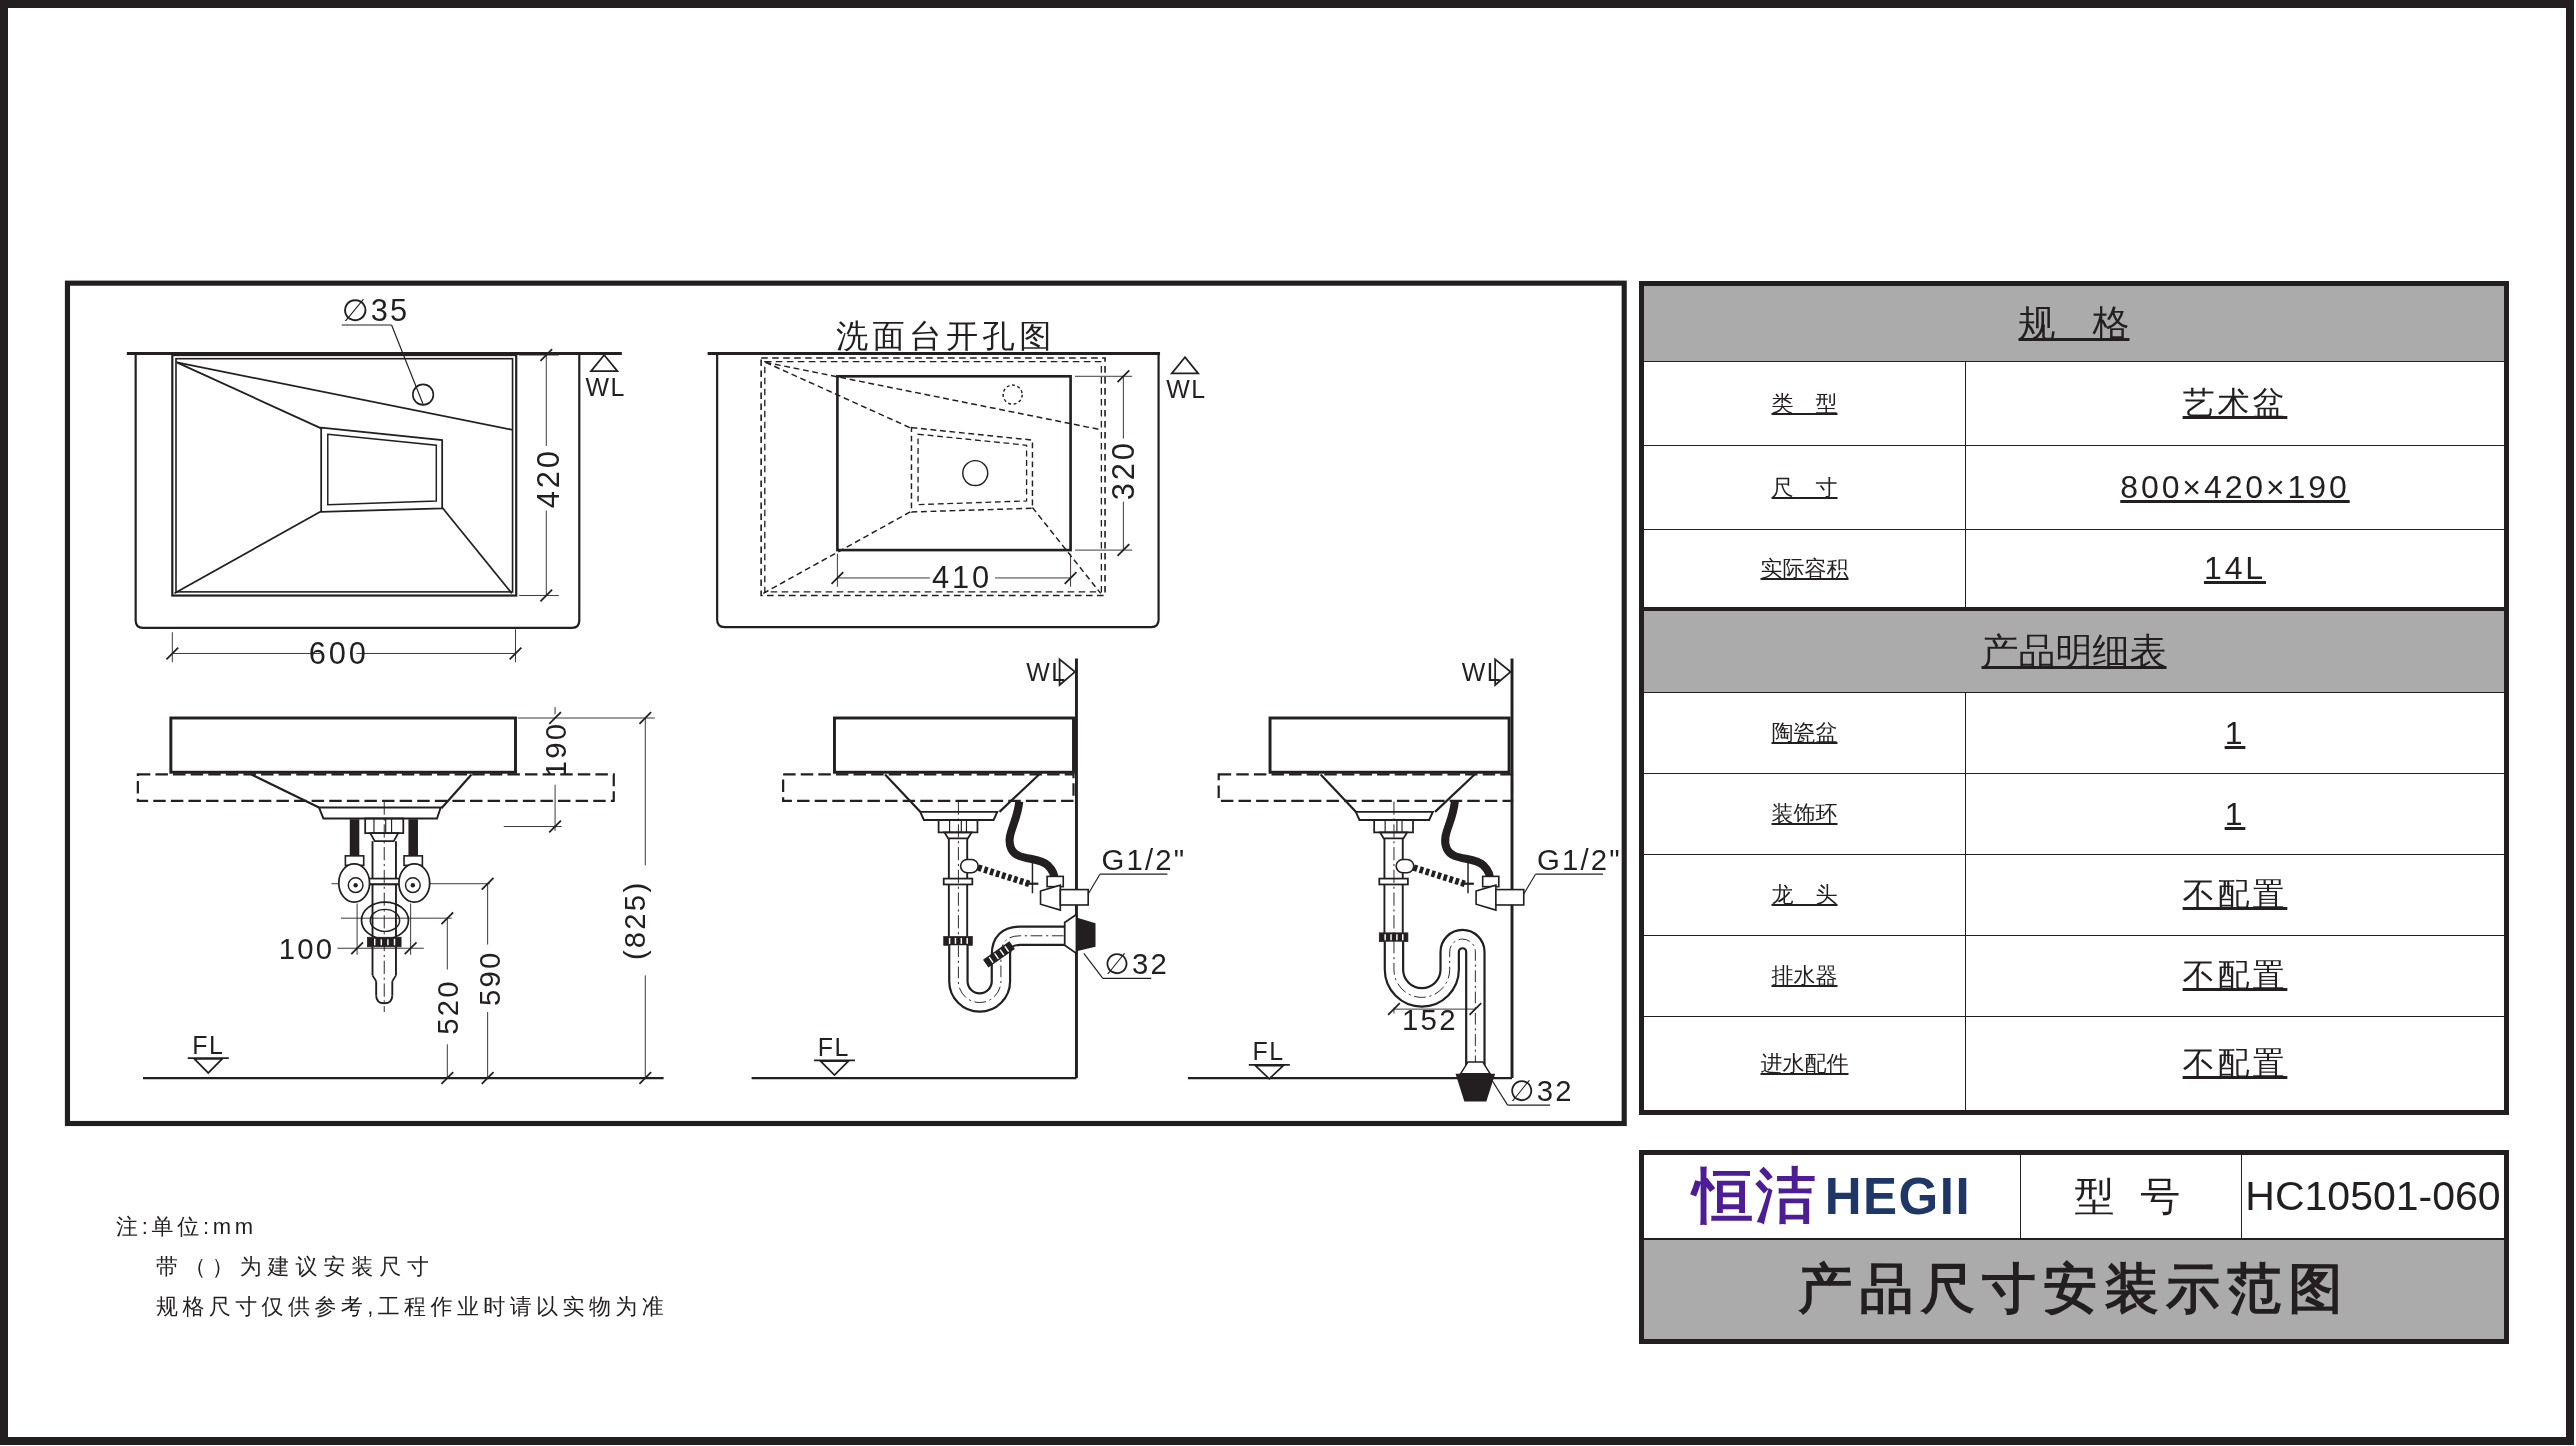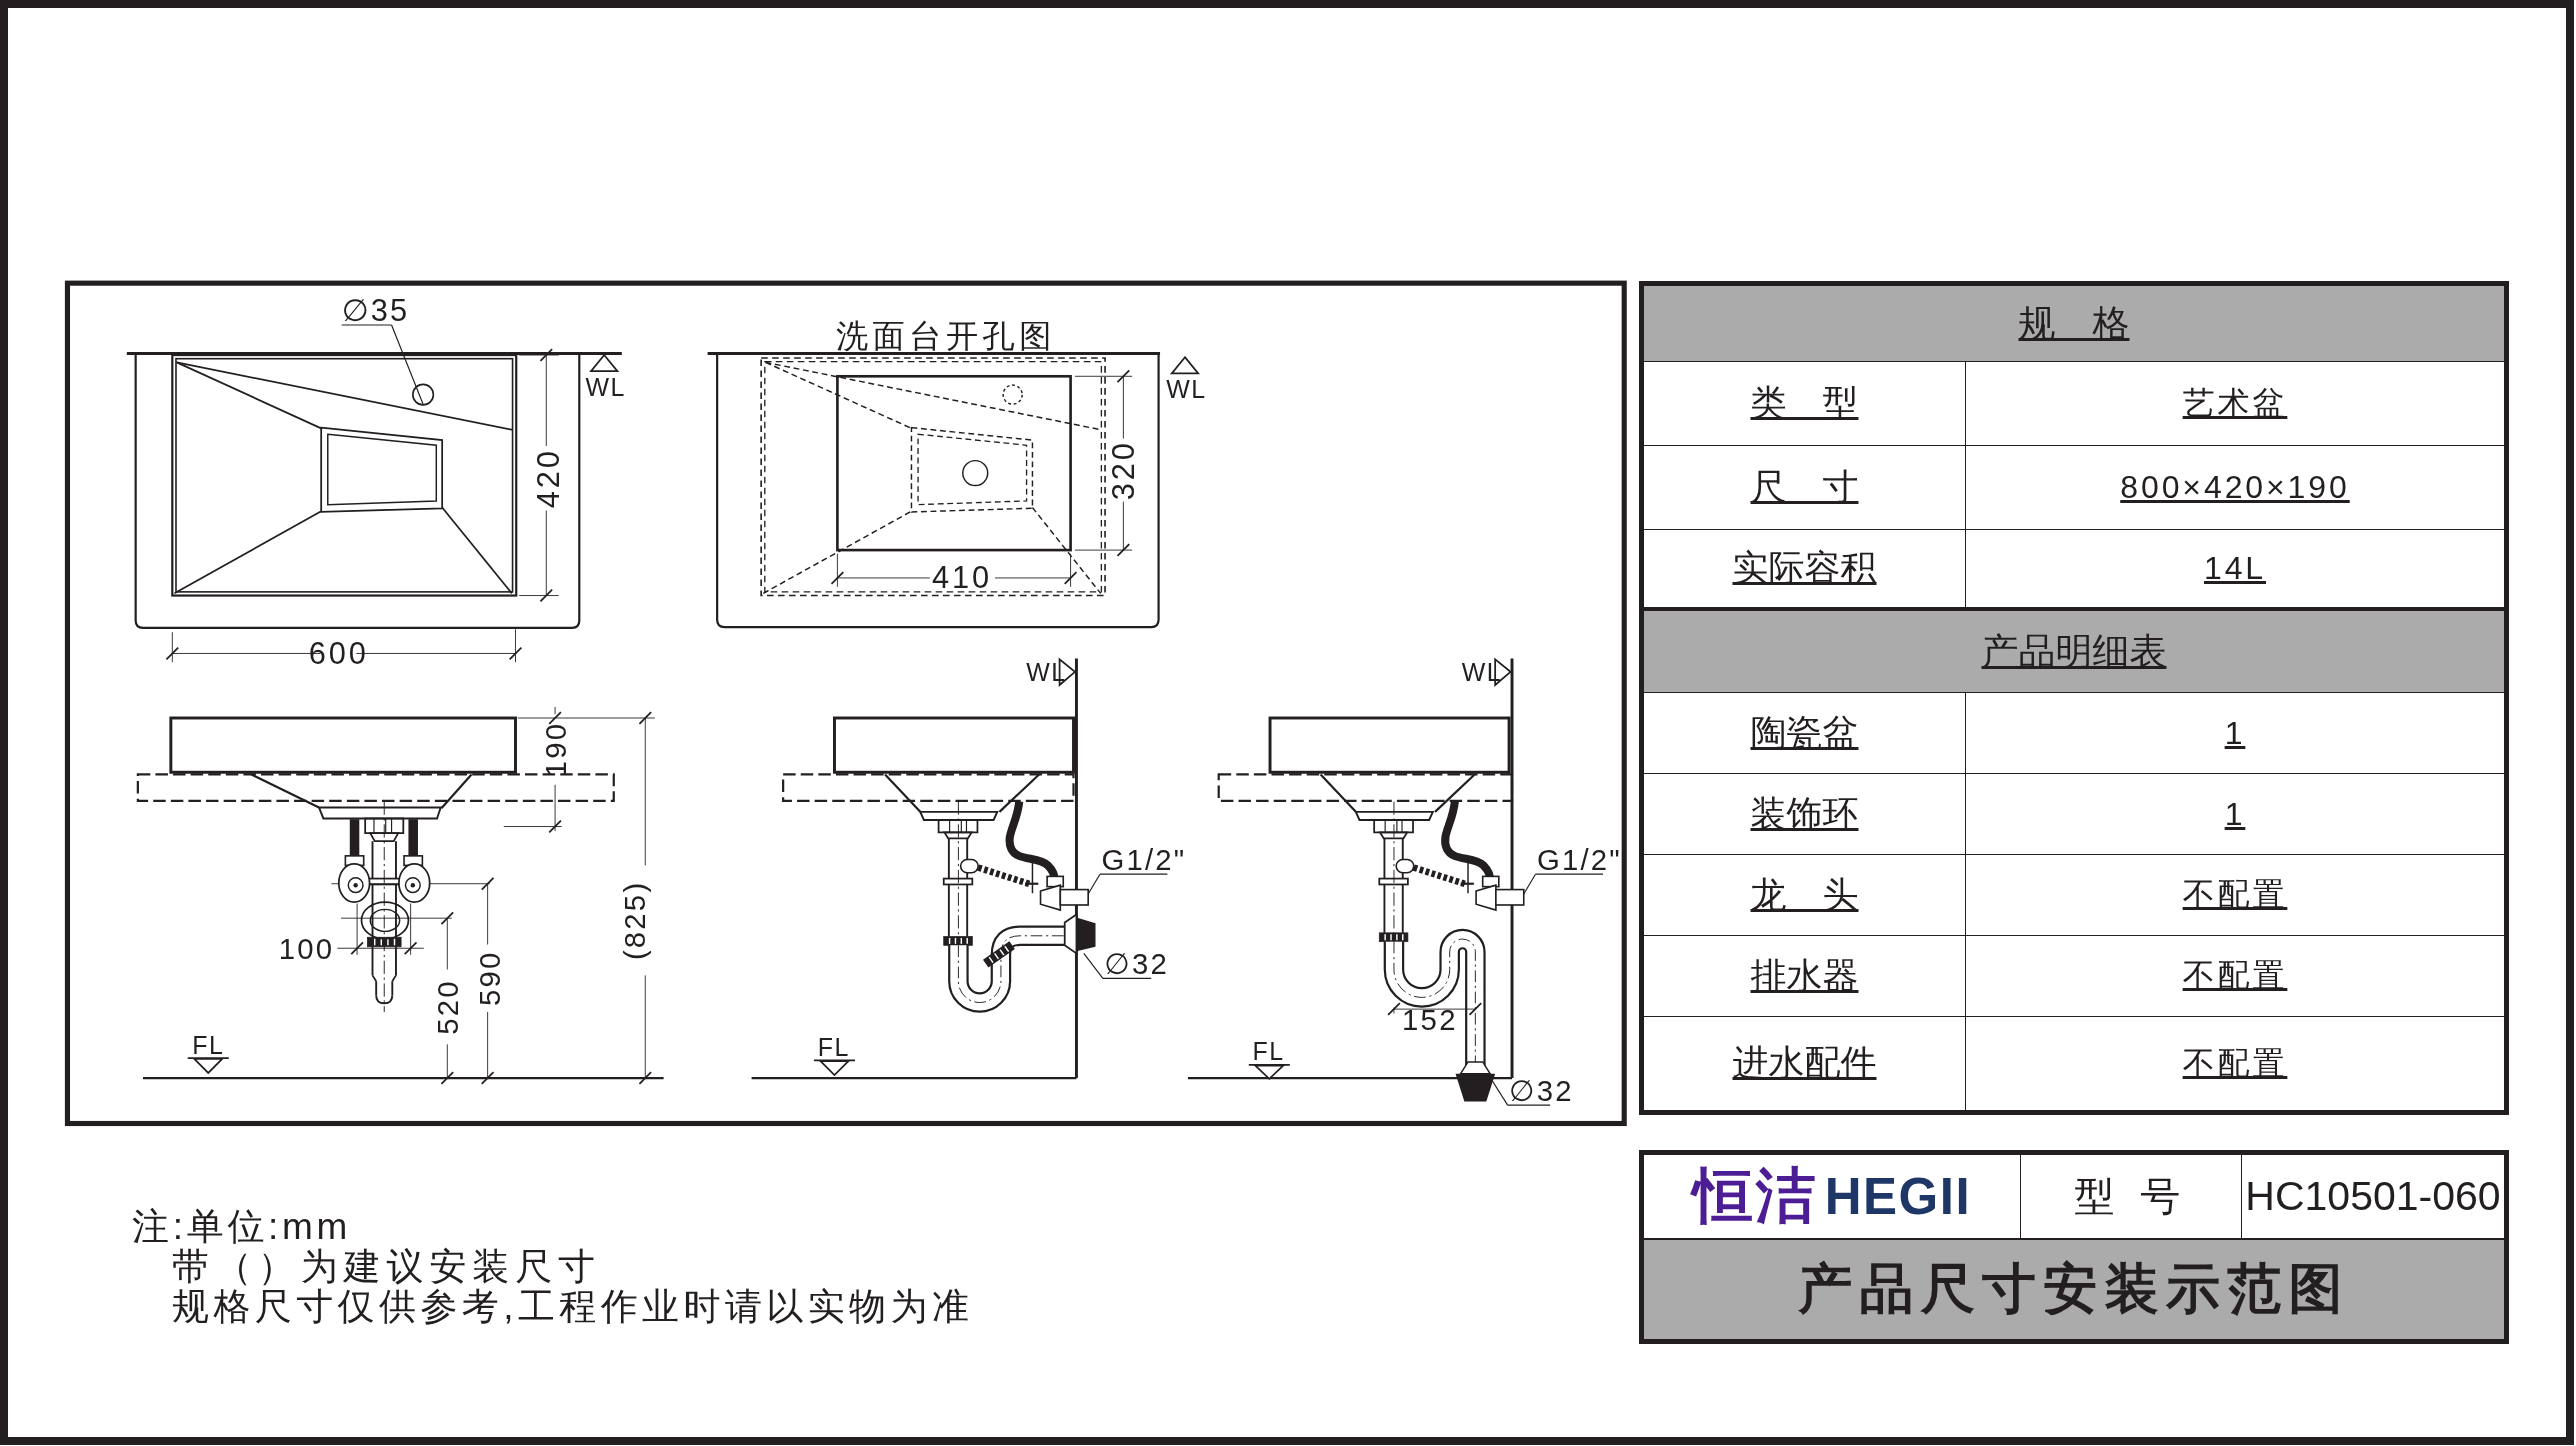--- a/index.html
+++ b/index.html
@@ -1,33 +1,33 @@
 <!DOCTYPE html>
 <html style="font-size:11.7px"><head>
 <meta charset="utf-8">
 <style>
   html,body{margin:0;padding:0;background:#fff;}
   .page{position:relative;width:2576px;height:1447px;background:#fff;font-family:"Liberation Sans","DejaVu Sans",sans-serif;color:#231f20;overflow:hidden;}
   .page-border{position:absolute;left:0;top:0;width:2558px;height:1429px;border:8.8px solid #231f20;}
   svg text{fill:#231f20;}
   .tbl{position:absolute;left:1639px;top:281px;width:870px;height:834px;border:5.9px solid #231f20;box-sizing:border-box;display:flex;flex-direction:column;text-decoration:underline;}
   .trow{display:flex;align-items:center;box-sizing:border-box;}
-  .trow .lbl{width:322px;display:flex;align-items:center;justify-content:center;font-size:36px;box-sizing:border-box;height:100%;}
+  .trow .lbl{width:322px;display:flex;align-items:center;justify-content:center;font-size:22px;box-sizing:border-box;height:100%;}
   .trow .val{flex:1;display:flex;align-items:center;justify-content:center;font-size:32px;letter-spacing:2.9px;height:100%;}
   .trow.hdr{background:#ababab;justify-content:center;font-size:37px;}
   .divline{border-right:1.5px solid #231f20;}
   .tb{position:absolute;left:1639px;top:1150px;width:870px;height:194px;border:5.9px solid #231f20;box-sizing:border-box;display:flex;flex-direction:column;}
   .tb-top{height:83px;display:flex;border-bottom:2.2px solid #231f20;box-sizing:content-box;}
   .tb-logo{width:377px;border-right:1.5px solid #231f20;display:flex;align-items:center;justify-content:center;box-sizing:border-box;}
   .tb-model-lbl{width:221px;border-right:1.5px solid #231f20;display:flex;align-items:center;justify-content:center;font-size:40px;letter-spacing:7.3px;box-sizing:border-box;}
   .tb-model-val{flex:1;display:flex;align-items:center;justify-content:center;font-size:41px;}
   .tb-title{flex:1;background:#ababab;display:flex;align-items:center;justify-content:center;font-size:54px;font-weight:bold;letter-spacing:7.3px;}
   .logo-cn{color:#4c1d95;font-size:60px;font-weight:bold;letter-spacing:2.9px;}
   .logo-en{color:#1e3766;font-size:51px;font-weight:bold;letter-spacing:1.5px;margin-left:6px;}
-  .notes{position:absolute;left:132px;top:1207px;font-size:37px;letter-spacing:3.7px;line-height:40px;}
+  .notes{position:absolute;left:116px;top:1207px;font-size:22px;letter-spacing:3.7px;line-height:40px;}
   .notes .n2{margin-left:40px;letter-spacing:5.9px;}
   .notes .n3{margin-left:40px;letter-spacing:4.4px;}
 </style>
 </head>
 <body>
 
 <div class="page">
   <div class="page-border"></div>
 
   <svg width="2576" height="1447" viewBox="0 0 3513 1973" style="position:absolute;left:0;top:0;" fill="none" stroke-linecap="butt">

